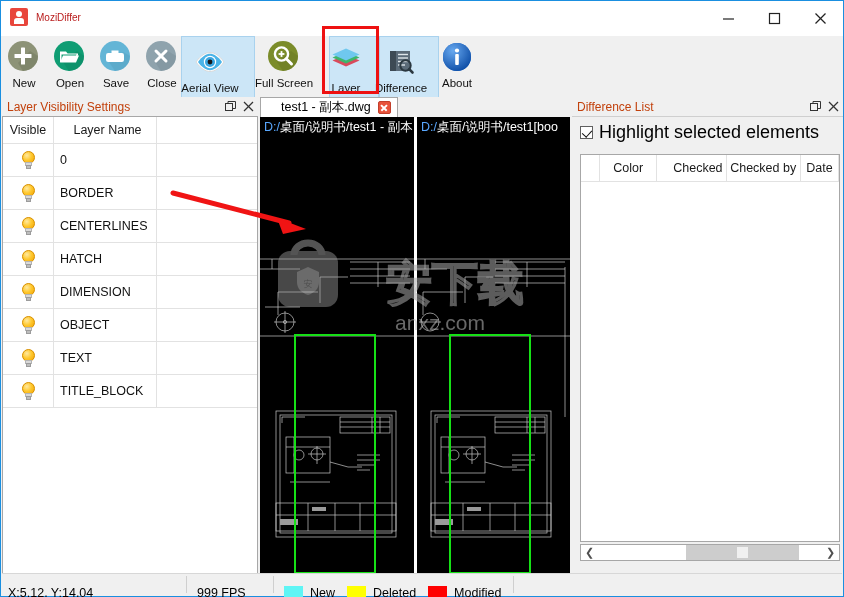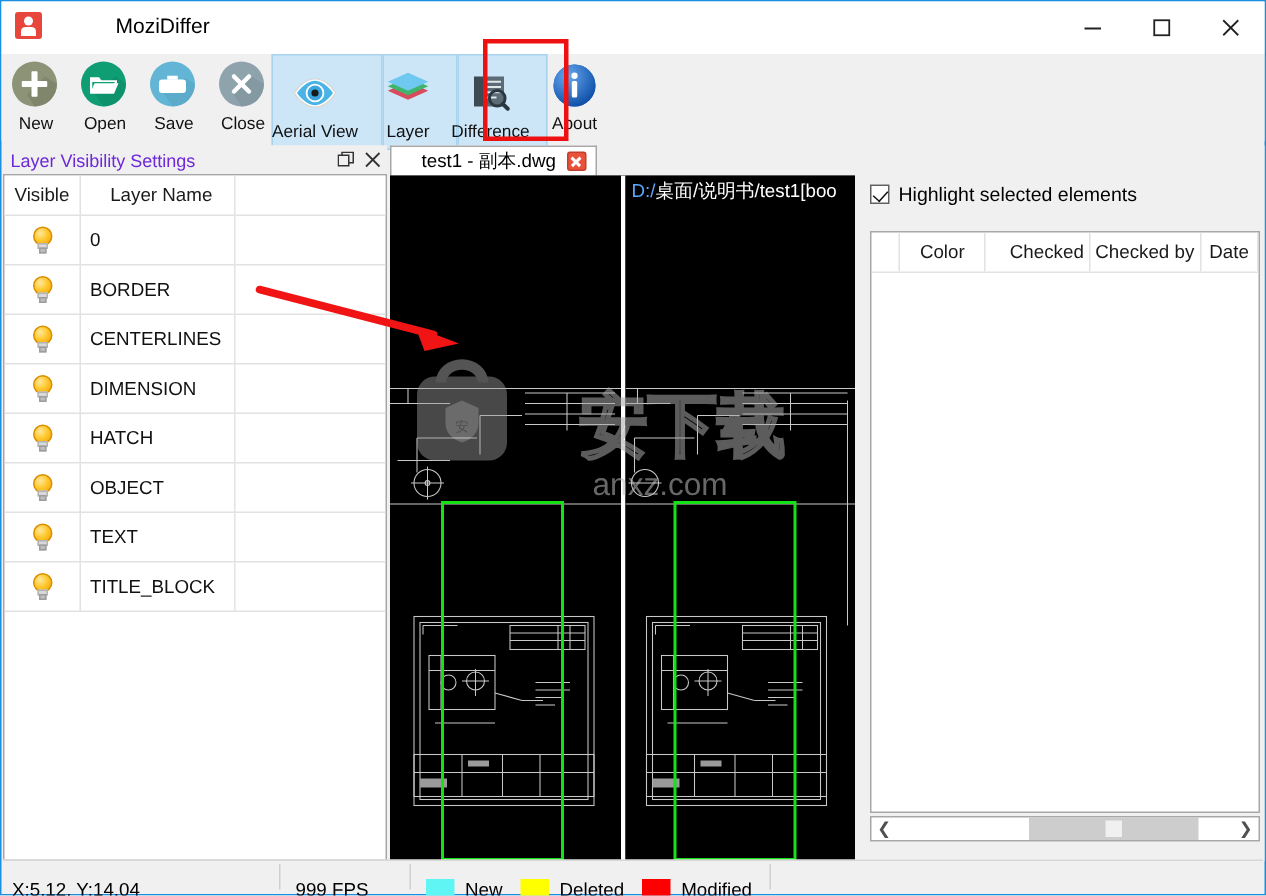--- a/index.html
+++ b/index.html
@@ -10,21 +10,21 @@
   }
   #app{position:relative;width:844px;height:597px;box-sizing:border-box;
        border:1px solid #1a8fe0;background:#f0f0f0;}
 
   
   .titlebar{position:absolute;left:0;top:0;width:842px;height:35px;background:#fff;}
   .title-left{position:absolute;left:9px;top:7px;display:flex;align-items:center;gap:8px;}
   .app-ico{width:18px;height:18px;border-radius:2px;background:#e8463c;position:relative;}
   .app-ico:before{content:"";position:absolute;left:6px;top:3px;width:6px;height:6px;border-radius:50%;background:#fff;}
   .app-ico:after{content:"";position:absolute;left:4px;top:10px;width:10px;height:6px;border-radius:3px 3px 0 0;background:#fff;}
-  .title-text{font-size:14px;color:#000000;margin-left:41px;}
+  .title-text{font-size:10px;color:#b91c1c;}
   .winbtns{position:absolute;right:0;top:0;display:flex;height:35px;}
   .winbtn{width:46px;height:35px;display:flex;align-items:center;justify-content:center;}
   .winbtn svg{display:block;}
 
   
   .toolbar{position:absolute;left:0;top:35px;width:842px;height:58px;background:#f0f0f0;}
   .tb-group{position:absolute;top:0;height:58px;display:flex;}
   .tbtn{width:46px;height:58px;display:flex;flex-direction:column;align-items:center;
         justify-content:flex-start;padding-top:3px;box-sizing:border-box;}
   .tbtn .lbl{font-size:11.5px;margin-top:2px;line-height:13px;color:#111;white-space:nowrap;}
@@ -33,21 +33,21 @@
   .sep{width:1px;height:40px;margin:9px 3px;background:#d3d3d3;}
   .tb-active{background:#cce6f7;border:1px solid #a9d2ee;box-sizing:border-box;}
 
   
   .anno-box{position:absolute;border:3px solid #ee1111;box-sizing:border-box;pointer-events:none;}
 
   
   .panel{position:absolute;background:#f0f0f0;}
   .panel-head{height:19px;background:#f0f0f0;display:flex;align-items:center;
               border-bottom:1px solid #cfcfcf;position:relative;}
-  .panel-title{font-size:12px;padding-left:5px;color:#6d28d9;}
+  .panel-title{font-size:12px;padding-left:5px;color:#c2410c;}
   .panel-head-btns{position:absolute;right:3px;top:2px;display:flex;gap:5px;align-items:center;}
   .phb{width:13px;height:14px;display:flex;align-items:center;justify-content:center;}
 
   
   .layer-body{position:absolute;left:0;top:19px;right:0;bottom:0;background:#fff;
               border:1px solid #a7a7a7;box-sizing:border-box;overflow:hidden;}
   table.lt{border-collapse:collapse;width:100%;}
   table.lt th{font-weight:normal;font-size:12.5px;height:24px;border-right:1px solid #e2e2e2;
               border-bottom:1px solid #e2e2e2;background:#fff;color:#1a1a1a;}
   table.lt td{height:30px;border-right:1px solid #e2e2e2;border-bottom:1px solid #e2e2e2;
@@ -75,21 +75,21 @@
   .canvas{position:absolute;background:#000;overflow:hidden;}
   .view{position:absolute;top:0;bottom:0;overflow:hidden;background:#000;}
   .view-label{position:absolute;left:4px;top:2px;font-size:12.5px;white-space:nowrap;
               font-family:"Liberation Sans","DejaVu Sans",sans-serif;}
   .vl-blue{color:#5aa8ff;}
   .vl-white{color:#ffffff;}
   .splitter{position:absolute;top:0;bottom:0;width:3px;background:#ffffff;}
   .greenbox{position:absolute;border:2px solid #16e016;box-sizing:border-box;}
 
   
-  .chkrow{position:absolute;left:8px;top:25px;display:flex;align-items:center;gap:6px;font-size:13px;}
+  .chkrow{position:absolute;left:8px;top:25px;display:flex;align-items:center;gap:6px;font-size:18px;}
   .chkbox{width:13px;height:13px;border:1px solid #606060;background:#fff;position:relative;box-sizing:border-box;}
   .chkbox:after{content:"";position:absolute;left:3px;top:1px;width:5px;height:8px;
       border:solid #111;border-width:0 1.6px 1.6px 0;transform:rotate(42deg);}
   .dl-table{position:absolute;background:#fff;border:1px solid #a7a7a7;box-sizing:border-box;overflow:hidden;}
   .dl-head{display:flex;height:26px;border-bottom:1px solid #e2e2e2;}
   .dl-th{font-size:12.5px;display:flex;align-items:center;justify-content:center;
          border-right:1px solid #e2e2e2;box-sizing:border-box;color:#1a1a1a;}
   .hscroll{position:absolute;height:17px;background:#fff;border:1px solid #a7a7a7;box-sizing:border-box;display:flex;align-items:center;}
   .hs-arrow{width:17px;height:15px;display:flex;align-items:center;justify-content:center;font-size:11px;color:#505050;}
   .hs-track{flex:1;height:15px;position:relative;}
@@ -196,20 +196,31 @@
         <svg width="36" height="36" viewBox="0 0 36 36" style="margin-top:4px;">
           <path d="M4 18c4.5-6.5 9.5-9.5 14-9.5S27.5 11.5 32 18c-4.5 6.5-9.5 9.5-14 9.5S8.5 24.5 4 18z" fill="#fff" stroke="#dadada" stroke-width="1"></path>
           <path d="M6 18c4-5.6 8.5-8.2 12-8.2S26 12.4 30 18c-4 5.6-8.5 8.2-12 8.2S10 23.6 6 18z" fill="#4ab4e8"></path>
           <circle cx="18" cy="18" r="6.2" fill="#fff"></circle>
           <circle cx="18" cy="18" r="5" fill="#3aa6e0"></circle>
           <circle cx="18" cy="18" r="2.4" fill="#1a1a1a"></circle>
         </svg>
         <span class="lbl">Aerial View</span>
       </div>
 
+      <div class="tbtn wide" style="width:74px;">
+        <svg width="36" height="36" viewBox="0 0 36 36">
+          <circle cx="17" cy="17" r="15" fill="#7b8c2a"></circle>
+          <path d="M17 32 A15 15 0 0 0 32 17 L25 12 L11 23 Z" fill="#6c7b24" opacity=".6"></path>
+          <circle cx="15.5" cy="15" r="6.6" fill="none" stroke="#fff" stroke-width="2.4"></circle>
+          <line x1="20.3" y1="19.8" x2="25.5" y2="25" stroke="#fff" stroke-width="3" stroke-linecap="round"></line>
+          <line x1="12.6" y1="15" x2="18.4" y2="15" stroke="#fff" stroke-width="1.8"></line>
+          <line x1="15.5" y1="12.1" x2="15.5" y2="17.9" stroke="#fff" stroke-width="1.8"></line>
+        </svg>
+        <span class="lbl">Full Screen</span>
+      </div>
 
       <div class="tbtn wide tb-active" style="width:50px;height:64px;">
         <svg width="36" height="36" viewBox="0 0 36 36" style="margin-top:4px;">
           <path d="M18 22.5 4.5 16.5 18 10.5 31.5 16.5z" fill="#d94a5c"></path>
           <path d="M18 19.5 4.5 13.5 18 7.5 31.5 13.5z" fill="#3eb56b"></path>
           <path d="M18 16.5 4.5 10.5 18 4.5 31.5 10.5z" fill="#6fc8ef"></path>
         </svg>
         <span class="lbl">Layer</span>
       </div>
 
@@ -293,28 +304,28 @@
             <td class="col-vis">
               <span class="bulb"><i class="glass"></i><i class="neck"></i><i class="base"></i></span>
             </td>
             <td class="col-name">CENTERLINES</td>
             <td class="col-pad"></td>
           </tr>
           <tr>
             <td class="col-vis">
               <span class="bulb"><i class="glass"></i><i class="neck"></i><i class="base"></i></span>
             </td>
+            <td class="col-name">HATCH</td>
+            <td class="col-pad"></td>
+          </tr>
+          <tr>
+            <td class="col-vis">
+              <span class="bulb"><i class="glass"></i><i class="neck"></i><i class="base"></i></span>
+            </td>
             <td class="col-name">DIMENSION</td>
-            <td class="col-pad"></td>
-          </tr>
-          <tr>
-            <td class="col-vis">
-              <span class="bulb"><i class="glass"></i><i class="neck"></i><i class="base"></i></span>
-            </td>
-            <td class="col-name">HATCH</td>
             <td class="col-pad"></td>
           </tr>
           <tr>
             <td class="col-vis">
               <span class="bulb"><i class="glass"></i><i class="neck"></i><i class="base"></i></span>
             </td>
             <td class="col-name">OBJECT</td>
             <td class="col-pad"></td>
           </tr>
           <tr>
@@ -339,20 +350,23 @@
   <div class="tabstrip" style="left:259px;top:96px;width:310px;">
     <div class="tab">
       <span>test1 - 副本.dwg</span>
       <span class="tab-close"></span>
     </div>
   </div>
 
   <div class="canvas" style="left:259px;top:116px;width:310px;height:457px;">
 
     <div class="view" style="left:0;width:154px;">
+      <div class="view-label">
+        <span class="vl-blue">D:/</span><span class="vl-white">桌面/说明书/test1 - 副本</span>
+      </div>
 
       <svg width="154" height="457" style="position:absolute;left:0;top:0;">
         <g stroke="#c8c8c8" stroke-width="0.7" fill="none">
           <line x1="0" y1="142" x2="154" y2="142"></line>
           <line x1="0" y1="152" x2="40" y2="152"></line>
           <line x1="12" y1="142" x2="12" y2="152"></line>
           <line x1="90" y1="145" x2="150" y2="145"></line>
           <line x1="90" y1="152" x2="150" y2="152"></line>
           <line x1="90" y1="159" x2="150" y2="159"></line>
           <line x1="90" y1="166" x2="150" y2="166"></line>
@@ -466,20 +480,37 @@
       <rect x="18" y="14" width="60" height="56" rx="12" fill="#9a9a9a" opacity=".85"></rect>
       <path d="M34 18 a14 12 0 0 1 28 0" fill="none" stroke="#9a9a9a" stroke-width="7"></path>
       <path d="M48 30 l11 5 v10 c0 7-5 11-11 13 -6-2-11-6-11-13 V35z" fill="#c4c4c4"></path>
       <text x="48" y="50" font-size="9" fill="#8d8d8d" text-anchor="middle" font-family="'DejaVu Sans',sans-serif">安</text>
       <text x="195" y="62" font-size="46" fill="none" stroke="#a8a8a8" stroke-width="3.2" text-anchor="middle" font-family="'DejaVu Sans',sans-serif">安下载</text>
       <text x="180" y="93" font-size="21" fill="#bdbdbd" text-anchor="middle" font-family="'Liberation Sans',sans-serif">anxz.com</text>
     </svg>
   </div>
 
   <div class="panel" style="left:571px;top:96px;width:271px;height:477px;">
+    <div class="panel-head">
+      <span class="panel-title">Difference List</span>
+      <div class="panel-head-btns">
+        <div class="phb">
+          <svg width="11" height="11" viewBox="0 0 11 11">
+            <rect x="0.5" y="2.5" width="7" height="7" fill="none" stroke="#333" stroke-width="1"></rect>
+            <polyline points="3,2.5 3,0.5 10.5,0.5 10.5,7.5 7.5,7.5" fill="none" stroke="#333" stroke-width="1"></polyline>
+          </svg>
+        </div>
+        <div class="phb">
+          <svg width="11" height="11" viewBox="0 0 11 11">
+            <line x1="1" y1="1" x2="10" y2="10" stroke="#333" stroke-width="1.2"></line>
+            <line x1="10" y1="1" x2="1" y2="10" stroke="#333" stroke-width="1.2"></line>
+          </svg>
+        </div>
+      </div>
+    </div>
 
     <div class="chkrow">
       <span class="chkbox"></span>
       <span>Highlight selected elements</span>
     </div>
 
     <div class="dl-table" style="left:8px;top:57px;width:260px;height:388px;">
       <div class="dl-head">
         <div class="dl-th" style="width:20px;"></div>
         <div class="dl-th" style="width:60px;">Color</div>

